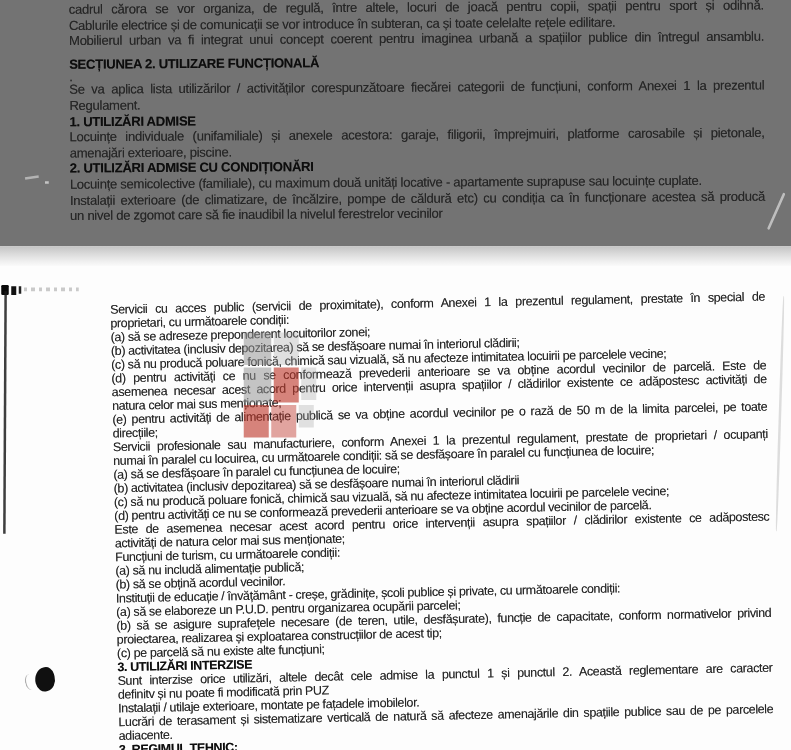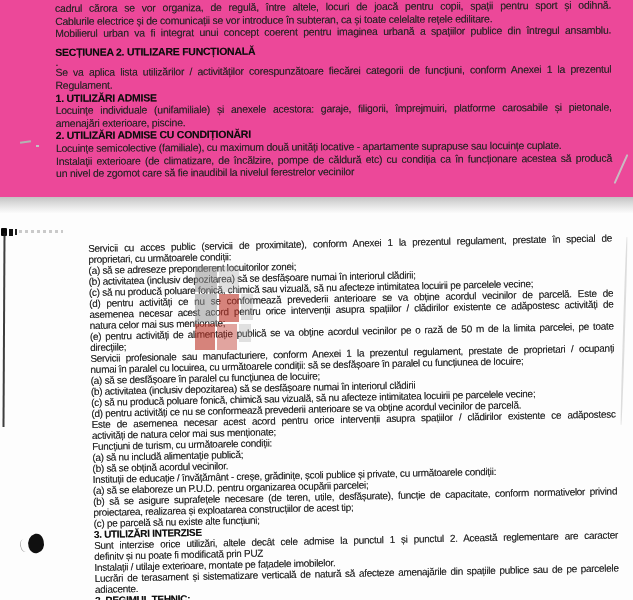--- a/index.html
+++ b/index.html
@@ -2,21 +2,21 @@
 <html><head>
 <meta charset="utf-8">
 <style>
   html,body{margin:0;padding:0;}
   body{
     width:633px;height:600px;position:relative;overflow:hidden;
     background:#ffffff;
     font-family:"Liberation Sans", sans-serif;
     color:#262626;
   }
-  .page{position:absolute;left:0;width:633px;overflow:hidden;background:#ec4899;}
+  .page{position:absolute;left:0;width:633px;overflow:hidden;background:#737373;}
   #page1{top:0;height:197px;}
   #page2{top:213px;height:387px;background:#fdfdfd;}
   .textblock{position:absolute;}
   #p1-text{
     left:55px;top:2px;width:556px;
     font-size:10.5px;line-height:12.6px;letter-spacing:-0.25px;
     transform:rotate(-0.35deg);transform-origin:left top;
     text-shadow:0 0 .4px rgba(0,0,0,.4);
   }
   #p2-text{

